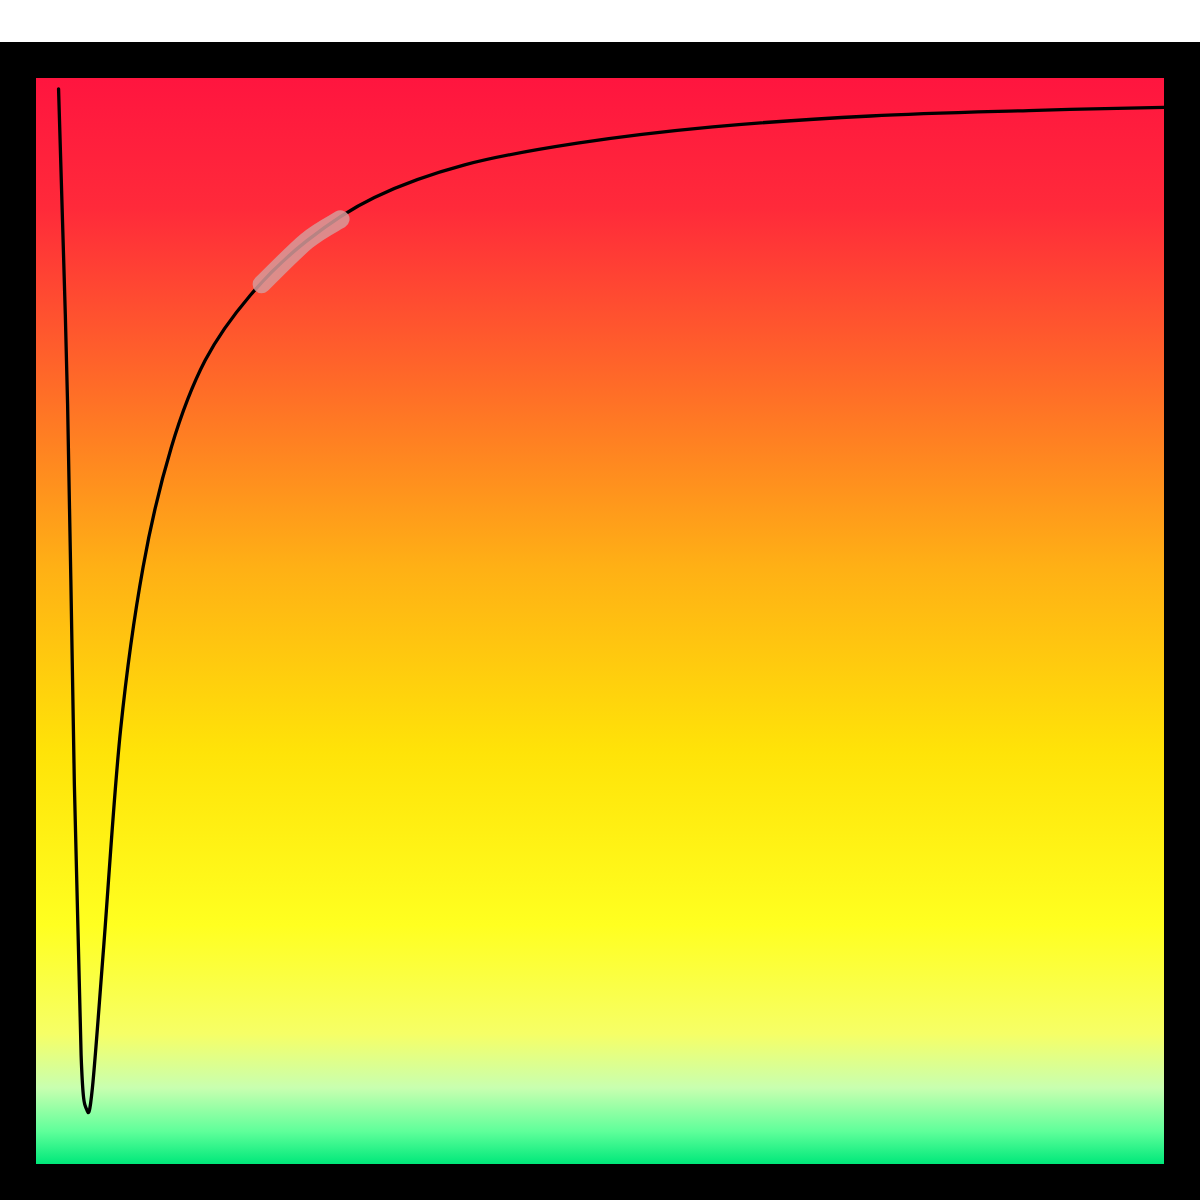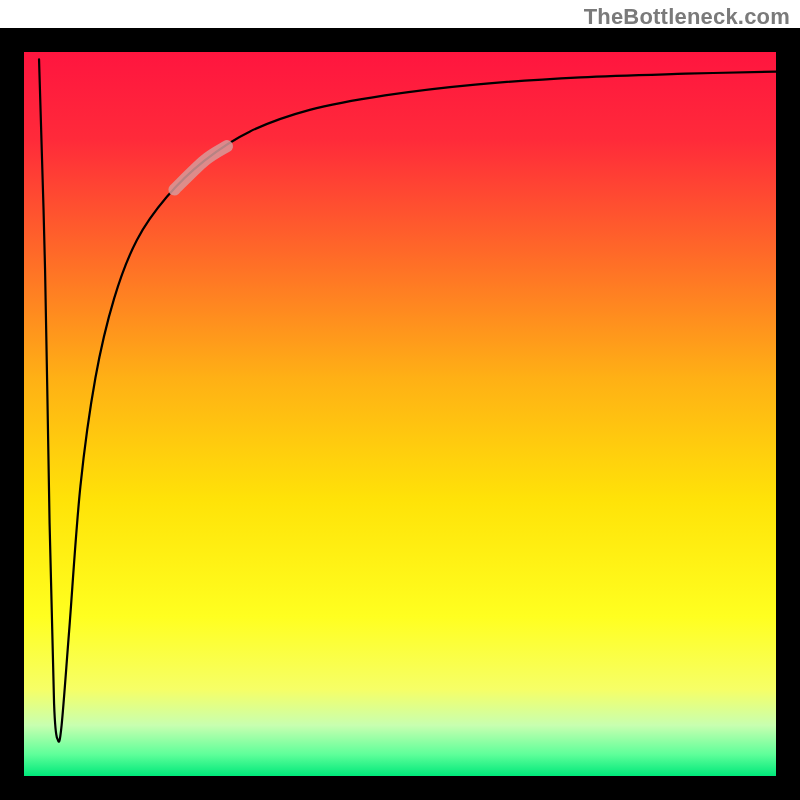--- a/index.html
+++ b/index.html
@@ -52,21 +52,20 @@
     inset: 0;
     width: 100%;
     height: 100%;
     overflow: visible;
   }
 </style>
 </head>
 <body>
 <div class="stage">
 
-  <div class="watermark">TheBottleneck.com</div>
 
   <div class="frame top"></div>
   <div class="frame bottom"></div>
   <div class="frame left"></div>
   <div class="frame right"></div>
 
   <div class="plot">
     <svg class="gradient" viewBox="0 0 752 724" preserveAspectRatio="none">
       <defs>
         <linearGradient id="bgGrad" x1="0" y1="0" x2="0" y2="1">

